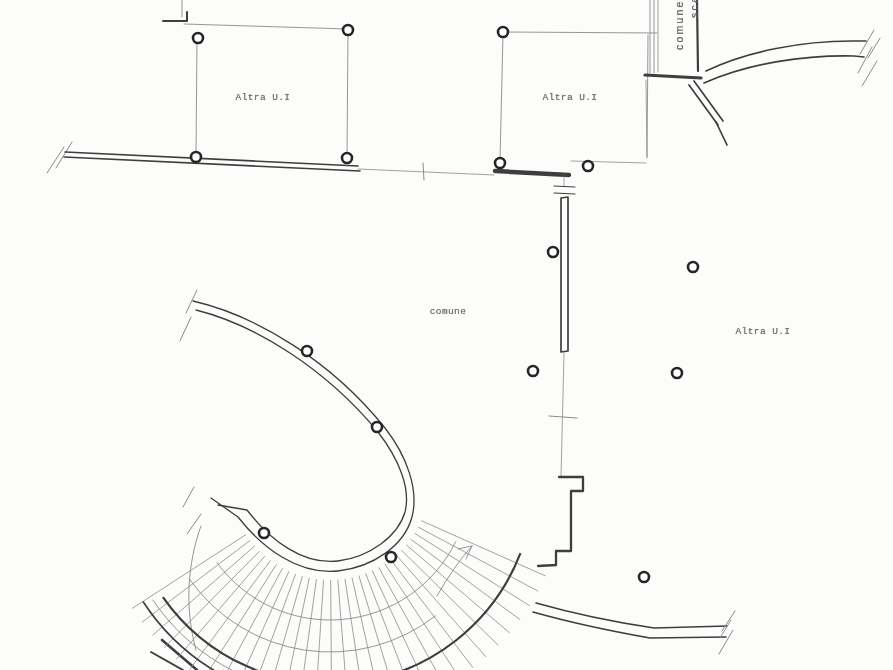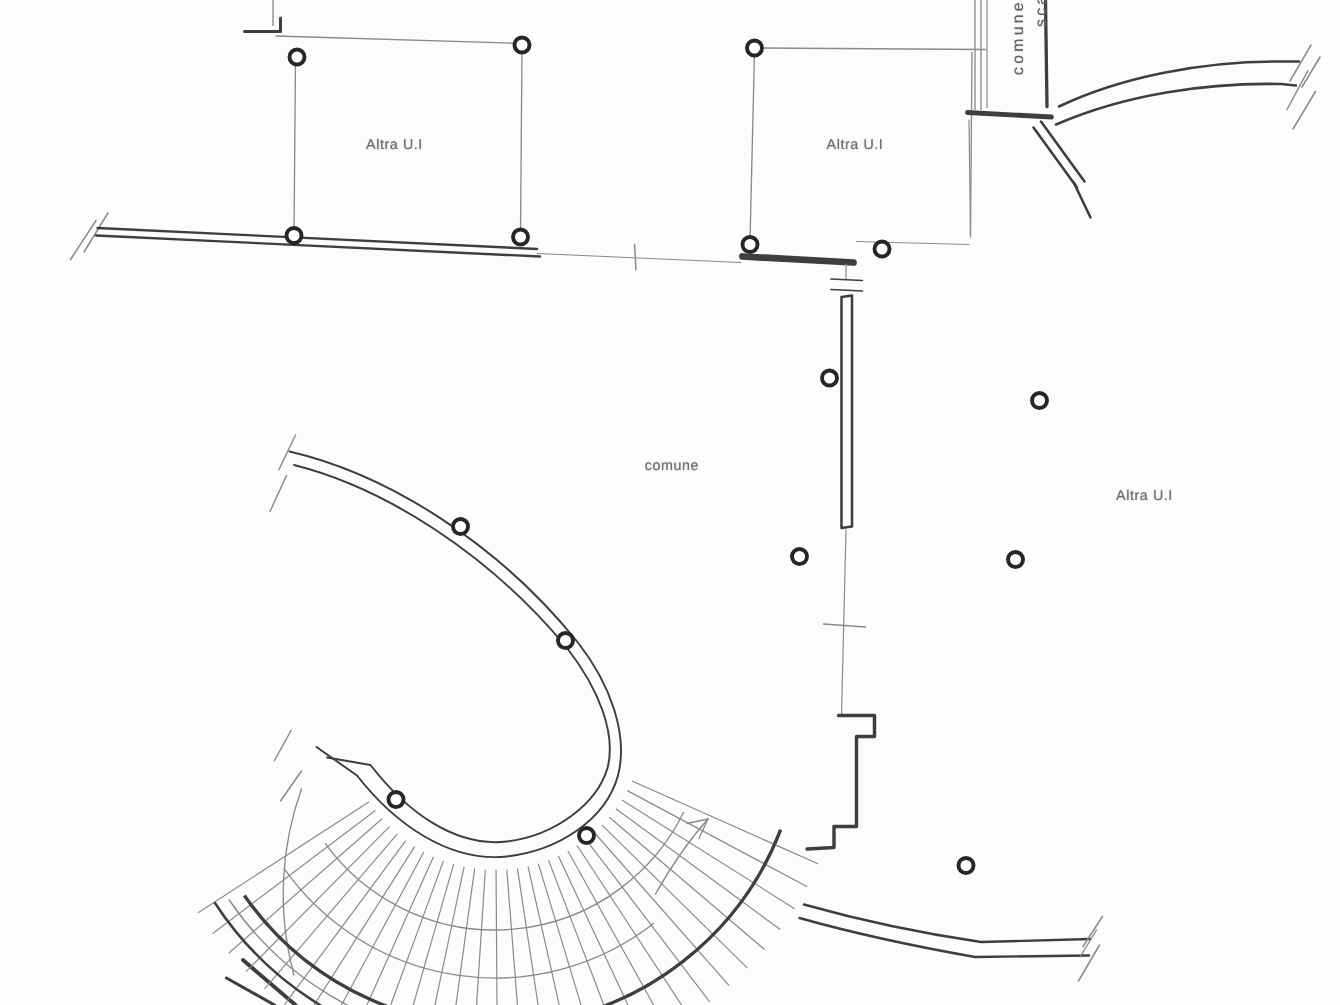--- a/index.html
+++ b/index.html
@@ -5,21 +5,21 @@
   html,body{margin:0;padding:0;background:#ffffff;}
   .plan{
     position:relative;width:893px;height:670px;overflow:hidden;
     background:#fcfcfb;
     font-family:"Liberation Sans", sans-serif;
   }
   .plan svg{position:absolute;left:0;top:0;filter:blur(.3px);}
   .label{
     position:absolute;transform:translate(-50%,-50%);
     font-size:9.5px;letter-spacing:.4px;white-space:nowrap;
-    color:#6f6f6f;text-shadow:0 0 .8px rgba(110,110,110,.75);
+    color:#6f6f6f;text-shadow:0 0 .8px rgba(110,110,110,.75);font-family:Liberation Mono, monospace;
   }
   .vtext{
     position:absolute;transform-origin:0 0;transform:rotate(-90deg);
     font-size:10.5px;letter-spacing:2.2px;white-space:nowrap;
     color:#5f5f5f;text-shadow:0 0 .8px rgba(110,110,110,.7);
   }
 </style>
 </head>
 <body>
 

